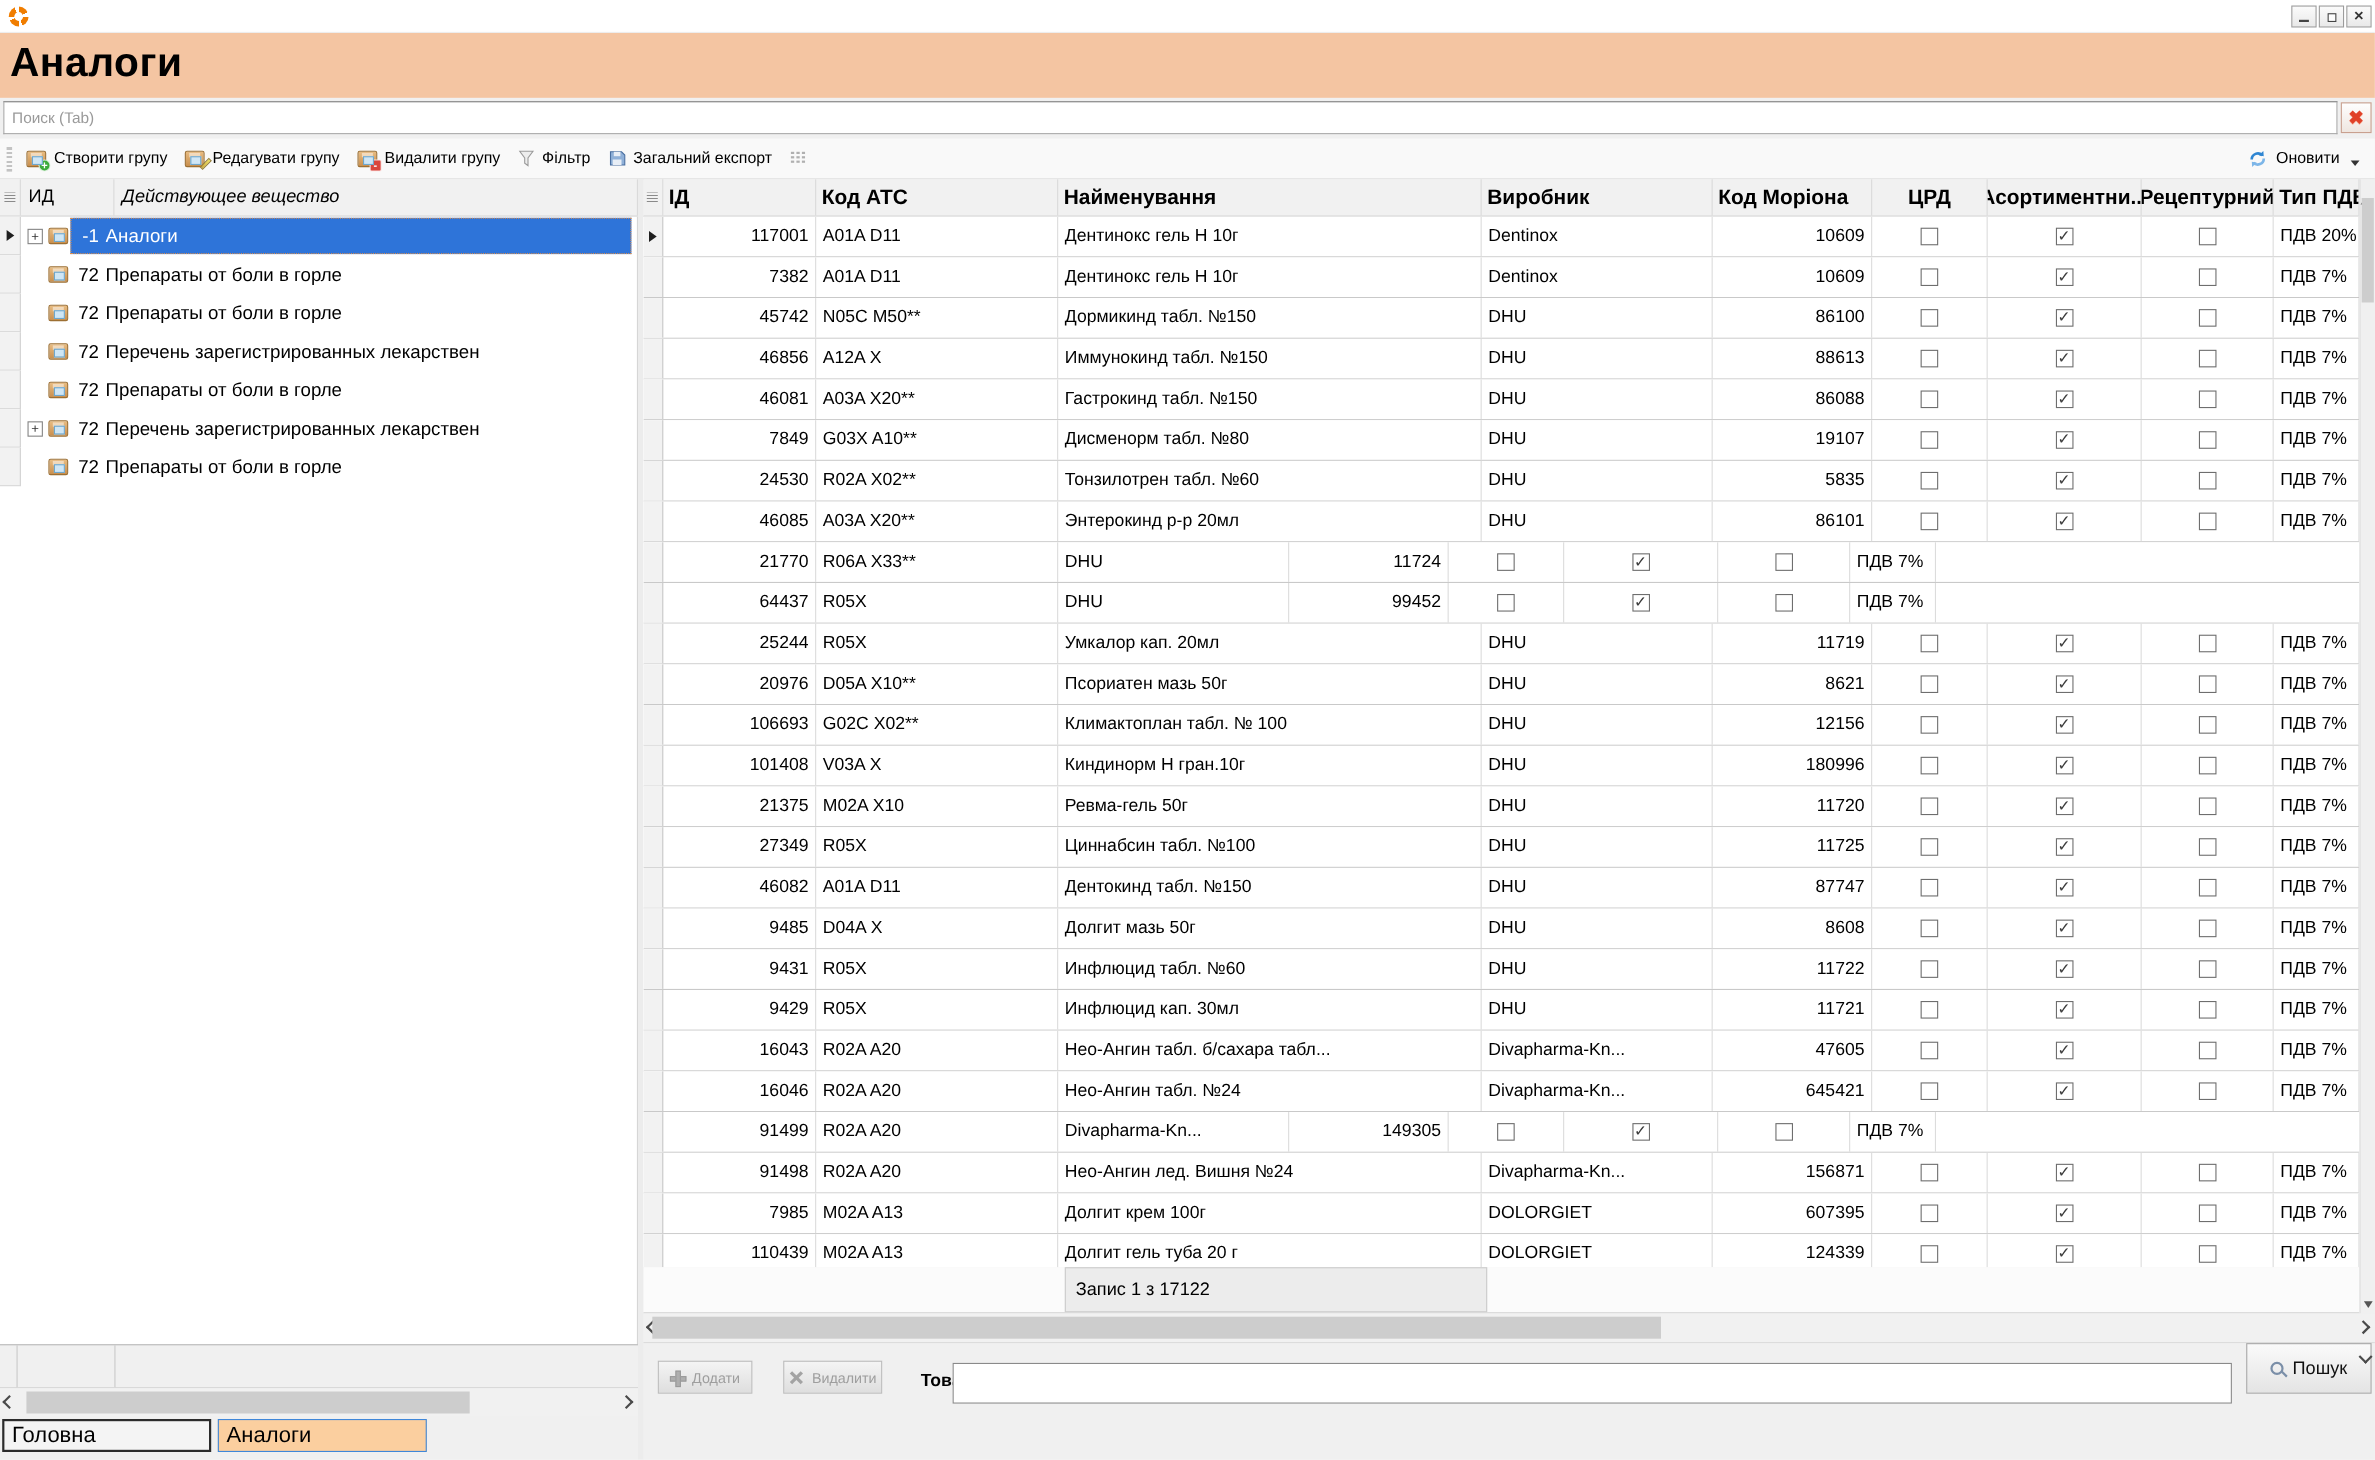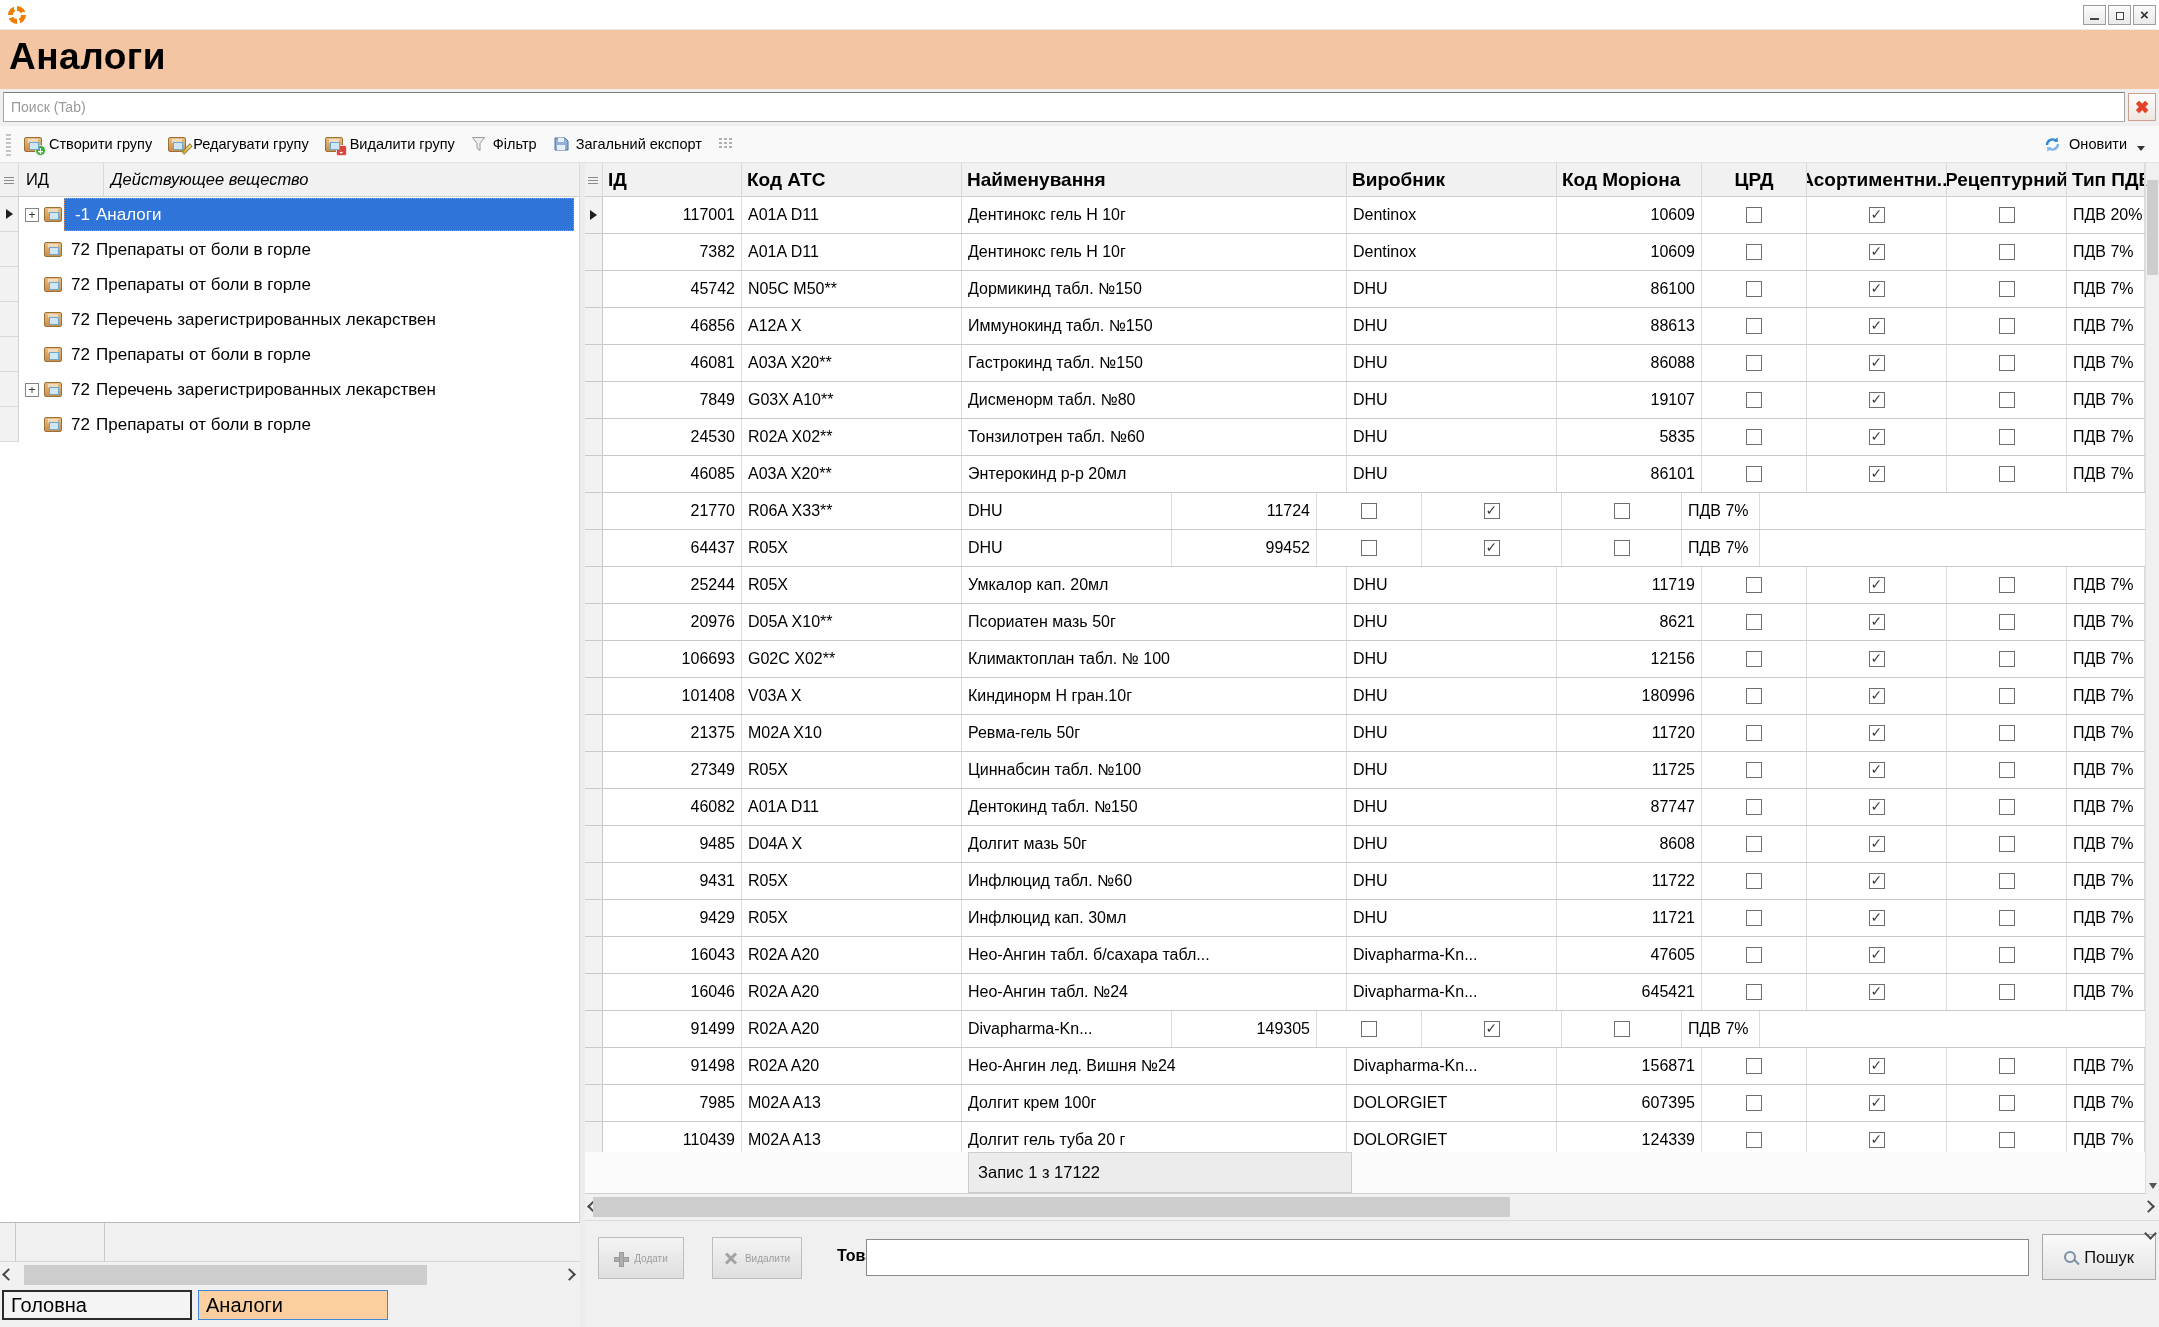--- a/index.html
+++ b/index.html
@@ -127,34 +127,34 @@
   .grid-hscroll { left:0; top:1031px; width:1574px; height:26px; }
   .grid-hscroll .hthumb { left:8px; width:917px; }
   .grid-vscroll { position:absolute; right:0; top:0; width:14px; height:1031px; background:#f0f0f0; border-left:1px solid #dedede; }
   .tri-up { width:0; height:0; border-left:4px solid transparent; border-right:4px solid transparent;
     border-bottom:6px solid #555; margin:5px auto 0; }
   .tri-down { width:0; height:0; border-left:4px solid transparent; border-right:4px solid transparent;
     border-top:6px solid #555; margin:0 auto; position:absolute; bottom:5px; left:3px; }
   .vthumb { position:absolute; left:1px; top:17px; width:11px; height:95px; background:#cdcdcd; }
   
   .grid-footer { position:absolute; left:0; top:1057px; width:1574px; height:107px; background:#f0f0f0; border-top:1px solid #dcdcdc; }
-  .gf-btn { position:absolute; top:16px; height:42px; display:flex; align-items:center; justify-content:center; gap:7px;
-    background:linear-gradient(#f4f4f4,#dedede); border:1px solid #bdbdbd; color:#9e9e9e; font-size:10px; }
+  .gf-btn { position:absolute; top:16px; height:30px; display:flex; align-items:center; justify-content:center; gap:7px;
+    background:linear-gradient(#f4f4f4,#dedede); border:1px solid #bdbdbd; color:#9e9e9e; font-size:13px; }
   .btn-add { left:13px; width:86px; }
   .btn-del { left:127px; width:90px; }
   .plus-gray { width:13px; height:13px; position:relative; flex:none; }
   .plus-gray::before { content:""; position:absolute; left:0; top:5px; width:13px; height:3px; background:#aeaeae; border:1px solid #9a9a9a; }
   .plus-gray::after { content:""; position:absolute; left:5px; top:0; width:3px; height:13px; background:#aeaeae; border:1px solid #9a9a9a; }
   .x-gray { width:14px; height:14px; position:relative; flex:none; }
   .x-gray::before, .x-gray::after { content:""; position:absolute; left:0; top:6px; width:14px; height:3px; background:#a3a3a3; }
   .x-gray::before { transform:rotate(45deg); } .x-gray::after { transform:rotate(-45deg); }
   .product-label { position:absolute; left:252px; top:26px; font-size:16px; font-weight:bold; }
   .product-input { position:absolute; left:281px; top:18px; width:1163px; height:37px; border:1px solid #8a8a8a;
     background:#fff; font-size:16px; padding:0 7px; font-family:inherit; }
-  .btn-search { position:absolute; left:1457px; top:13px; width:114px; height:46px; display:flex; align-items:center;
+  .btn-search { position:absolute; left:1457px; top:0; width:114px; height:46px; display:flex; align-items:center;
     justify-content:center; gap:8px; background:linear-gradient(#fafafa,#e4e4e4); border:1px solid #a9a9a9; font-size:16.5px; color:#111; }
   .mag { width:12px; height:12px; border:2px solid #7b8fa8; border-radius:50%; position:relative; flex:none; }
   .mag::after { content:""; position:absolute; width:7px; height:2px; background:#7b8fa8; transform:rotate(45deg); right:-6px; bottom:-2px; }
   .corner-chev { position:absolute; right:4px; bottom:8px; }
 </style>
 </head>
 <body>
 
 <div class="menubar">
   <span class="logo"></span>

